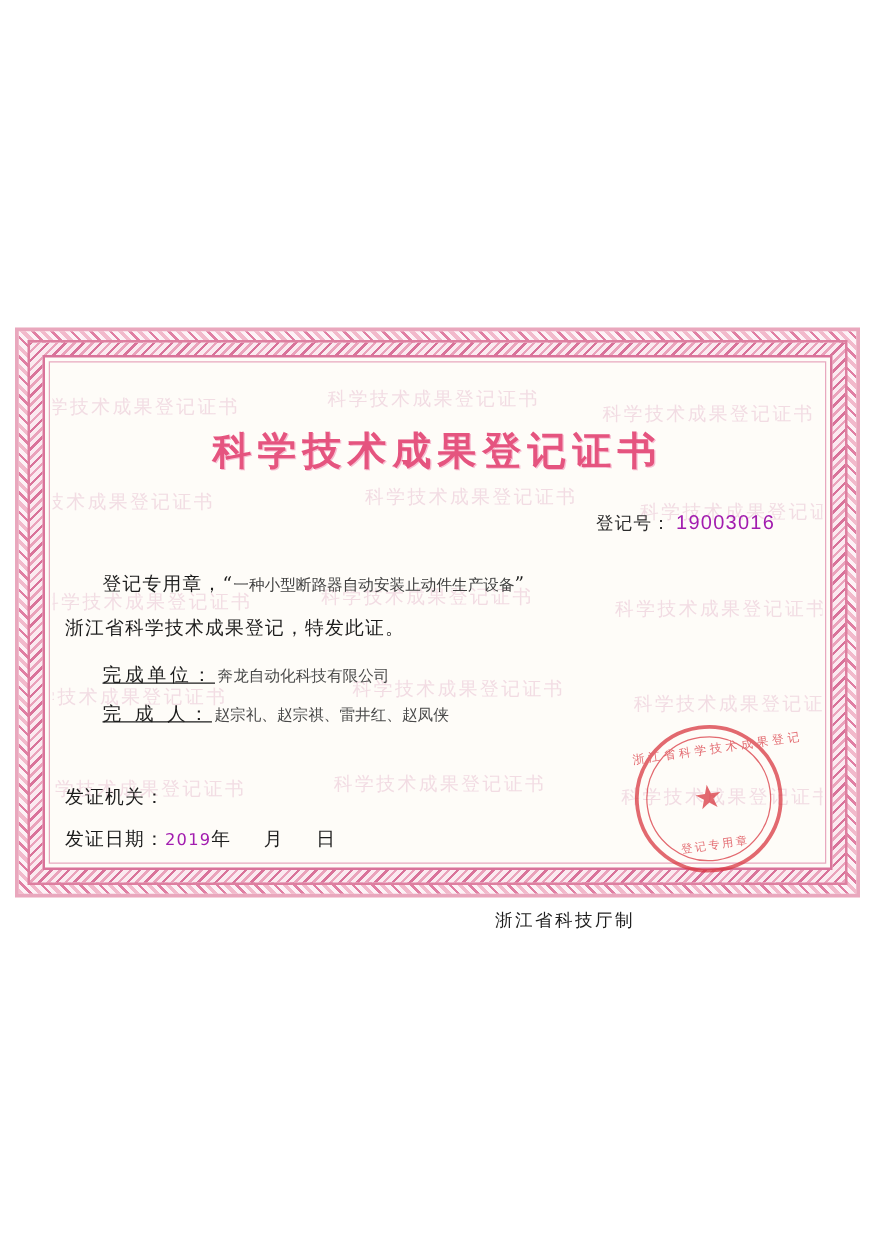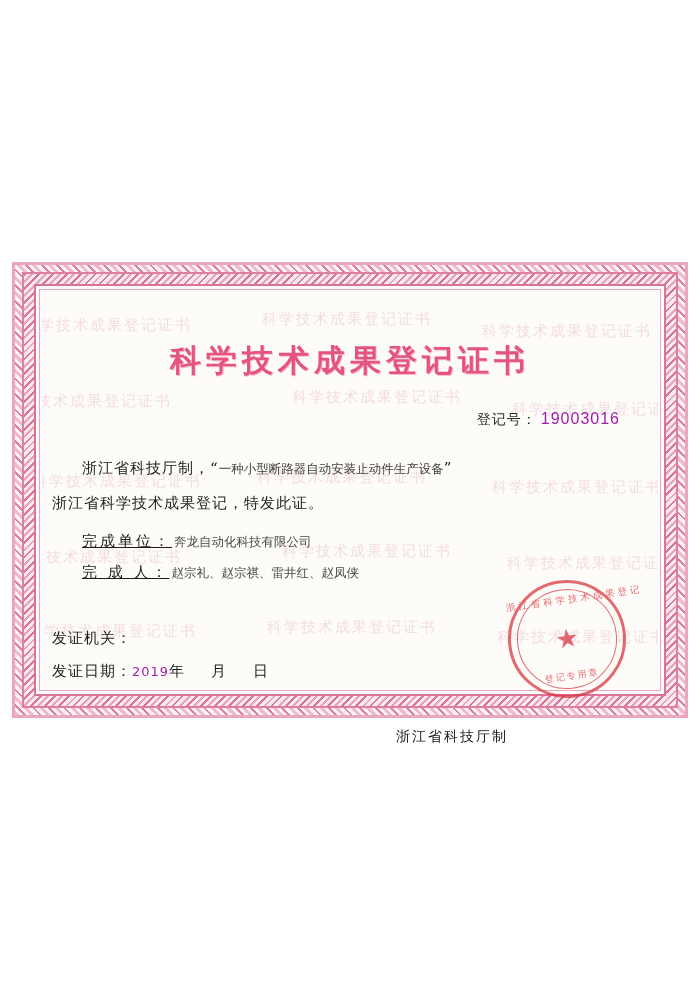--- a/index.html
+++ b/index.html
@@ -260,21 +260,21 @@
 
   <div class="content">
 
     <div class="cert-title">科学技术成果登记证书</div>
 
     <div class="reg-no-line">
       <span class="reg-no-label">登记号：</span><span class="reg-no-value">19003016</span>
     </div>
 
     <div class="body-p">
-      <span class="indent"></span><span>浙江省科技厅制，“</span><span class="achv-name">一种小型断路器自动安装止动件生产设备</span><span>”</span>
+      <span class="indent"></span><span>登记专用章，“</span><span class="achv-name">一种小型断路器自动安装止动件生产设备</span><span>”</span>
       <br>
       <span>浙江省科学技术成果登记，特发此证。</span>
     </div>
 
     <div class="field-row">
       <span class="field-label">完成单位：</span><span class="field-value">奔龙自动化科技有限公司</span>
     </div>
 
     <div class="field-row">
       <span class="field-label">完 成 人：</span><span class="field-value">赵宗礼、赵宗祺、雷井红、赵凤侠</span>

